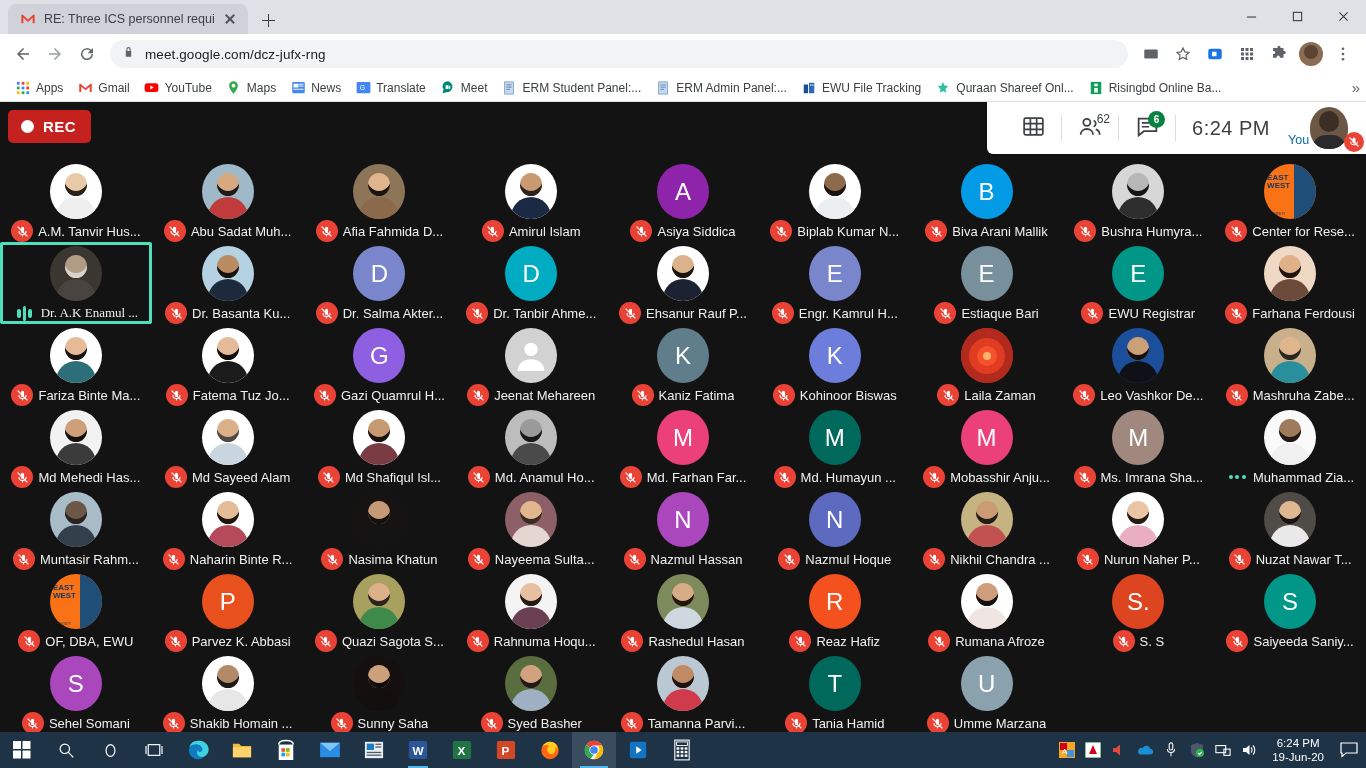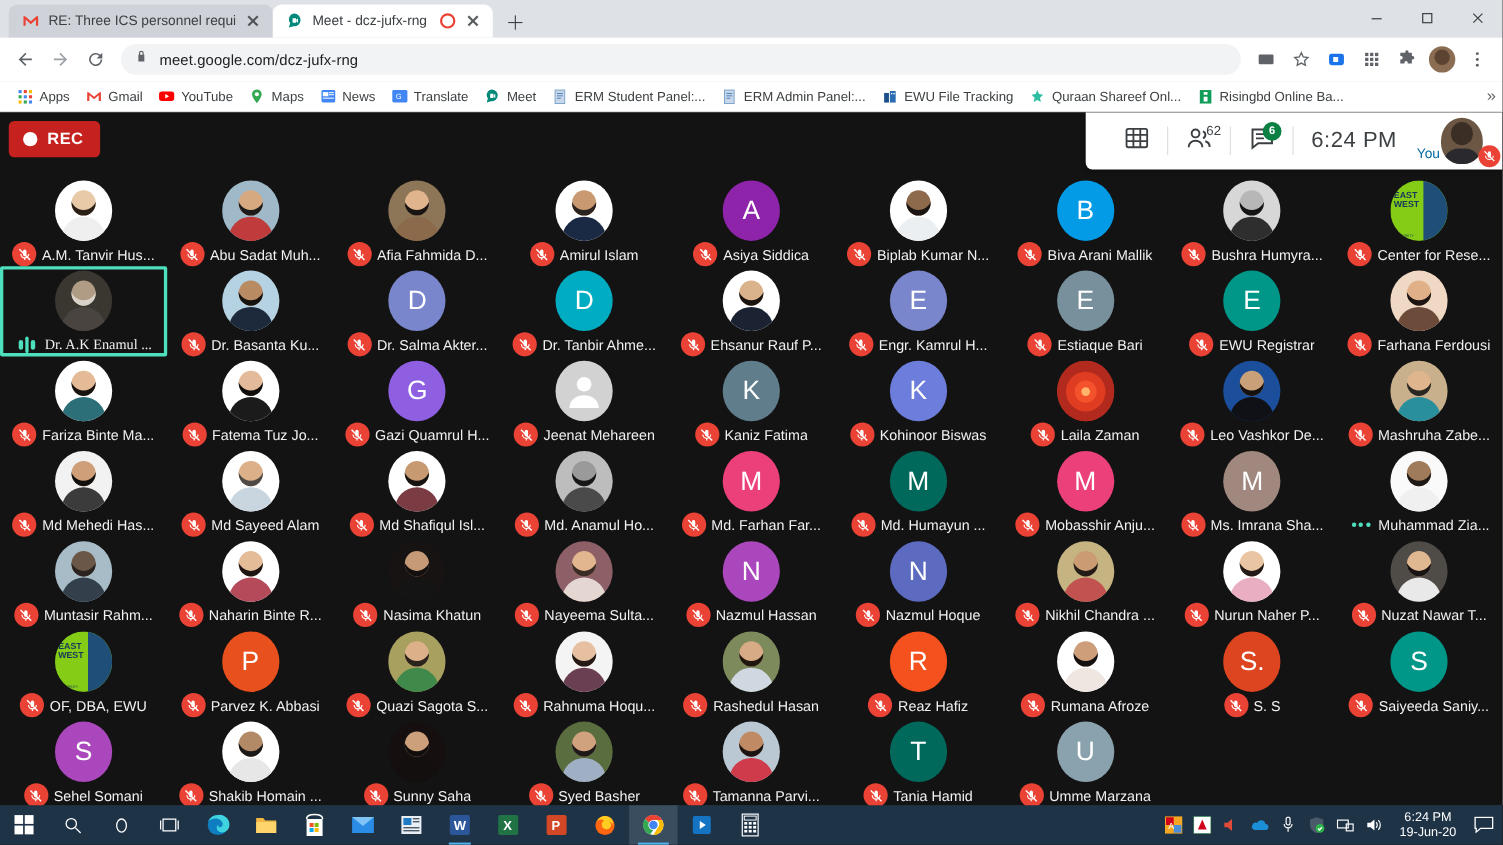--- a/index.html
+++ b/index.html
@@ -96,21 +96,21 @@
   .speaking { width: 22px; height: 22px; flex: 0 0 22px; display: flex; align-items: center; justify-content: center; gap: 2px; }
   .speaking i { display: block; width: 3.5px; background: #4ee0bc; border-radius: 2px; }
   .speaking i:nth-child(1) { height: 9px; }
   .speaking i:nth-child(2) { height: 15px; }
   .speaking i:nth-child(3) { height: 9px; }
   .dots { width: 22px; height: 22px; flex: 0 0 22px; display: flex; align-items: center; justify-content: center; gap: 2.5px; }
   .dots i { width: 4px; height: 4px; border-radius: 50%; background: #4ee0bc; display: block; }
   .pname { font-size: 13px; color: #f1f1f1; white-space: nowrap; overflow: hidden; text-overflow: clip; max-width: 104px; }
 
   
-  .ewu { width: 100%; height: 100%; background: #84cc16; position: relative; }
+  .ewu { width: 100%; height: 100%; background: #f97316; position: relative; }
   .ewu .txt { position: absolute; left: 3px; top: 10px; font-size: 8px; font-weight: bold; color: #17365d; line-height: 8px; }
   .ewu .blu { position: absolute; right: 0; top: 0; width: 22px; height: 100%; background: #1f4e79; }
   .ewu .sub { position: absolute; bottom: 3px; left: 2px; font-size: 3.2px; color: #17365d; }
 
   
   .taskbar { width: 1366px; height: 36px; background: #1f3347; display: flex; align-items: center; }
   .tb-left { display: flex; align-items: center; }
   .tb-item { width: 44px; height: 36px; display: flex; align-items: center; justify-content: center; position: relative; }
   .tb-item.active { background: #3a4d5e; }
   .tb-item.active::after { content: ""; position: absolute; bottom: 0; left: 8px; right: 8px; height: 2.5px; background: #51b5f0; }
@@ -126,32 +126,20 @@
 <div class="browser">
 
   <div class="tabstrip">
     <div class="tab inactive">
       <span class="tab-favicon">
         <svg viewBox="0 0 24 24">
             <path fill="#ea4335" d="M2 5.5h2.2L12 12.6l7.8-7.1H22v13h-3V10l-7 6.4L5 10v8.5H2z"></path>
           </svg>
       </span>
       <span class="tab-title">RE: Three ICS personnel required</span>
-      <span class="tab-close"></span>
-    </div>
-    <div class="tab active">
-      <span class="tab-favicon">
-        <svg viewBox="0 0 24 24">
-            <path fill="#00897b" d="M12 2a8 8 0 00-6.3 12.9L4 21l6.3-1.6A8 8 0 1012 2z"></path>
-            <path fill="#fff" d="M9 8.5h4.6v6H9z"></path>
-            <path fill="#fff" d="M14 10.2l2.4-1.6v6l-2.4-1.6z"></path>
-          </svg>
-      </span>
-      <span class="tab-title">Meet - dcz-jufx-rng</span>
-      <span class="tab-rec"></span>
       <span class="tab-close"></span>
     </div>
     <div class="newtab"></div>
     <div class="winctl">
       <div class="winbtn">
         <svg viewBox="0 0 12 12">
             <rect x="1" y="6" width="10" height="1.2" fill="#3c4043"></rect>
           </svg>
       </div>
       <div class="winbtn">

